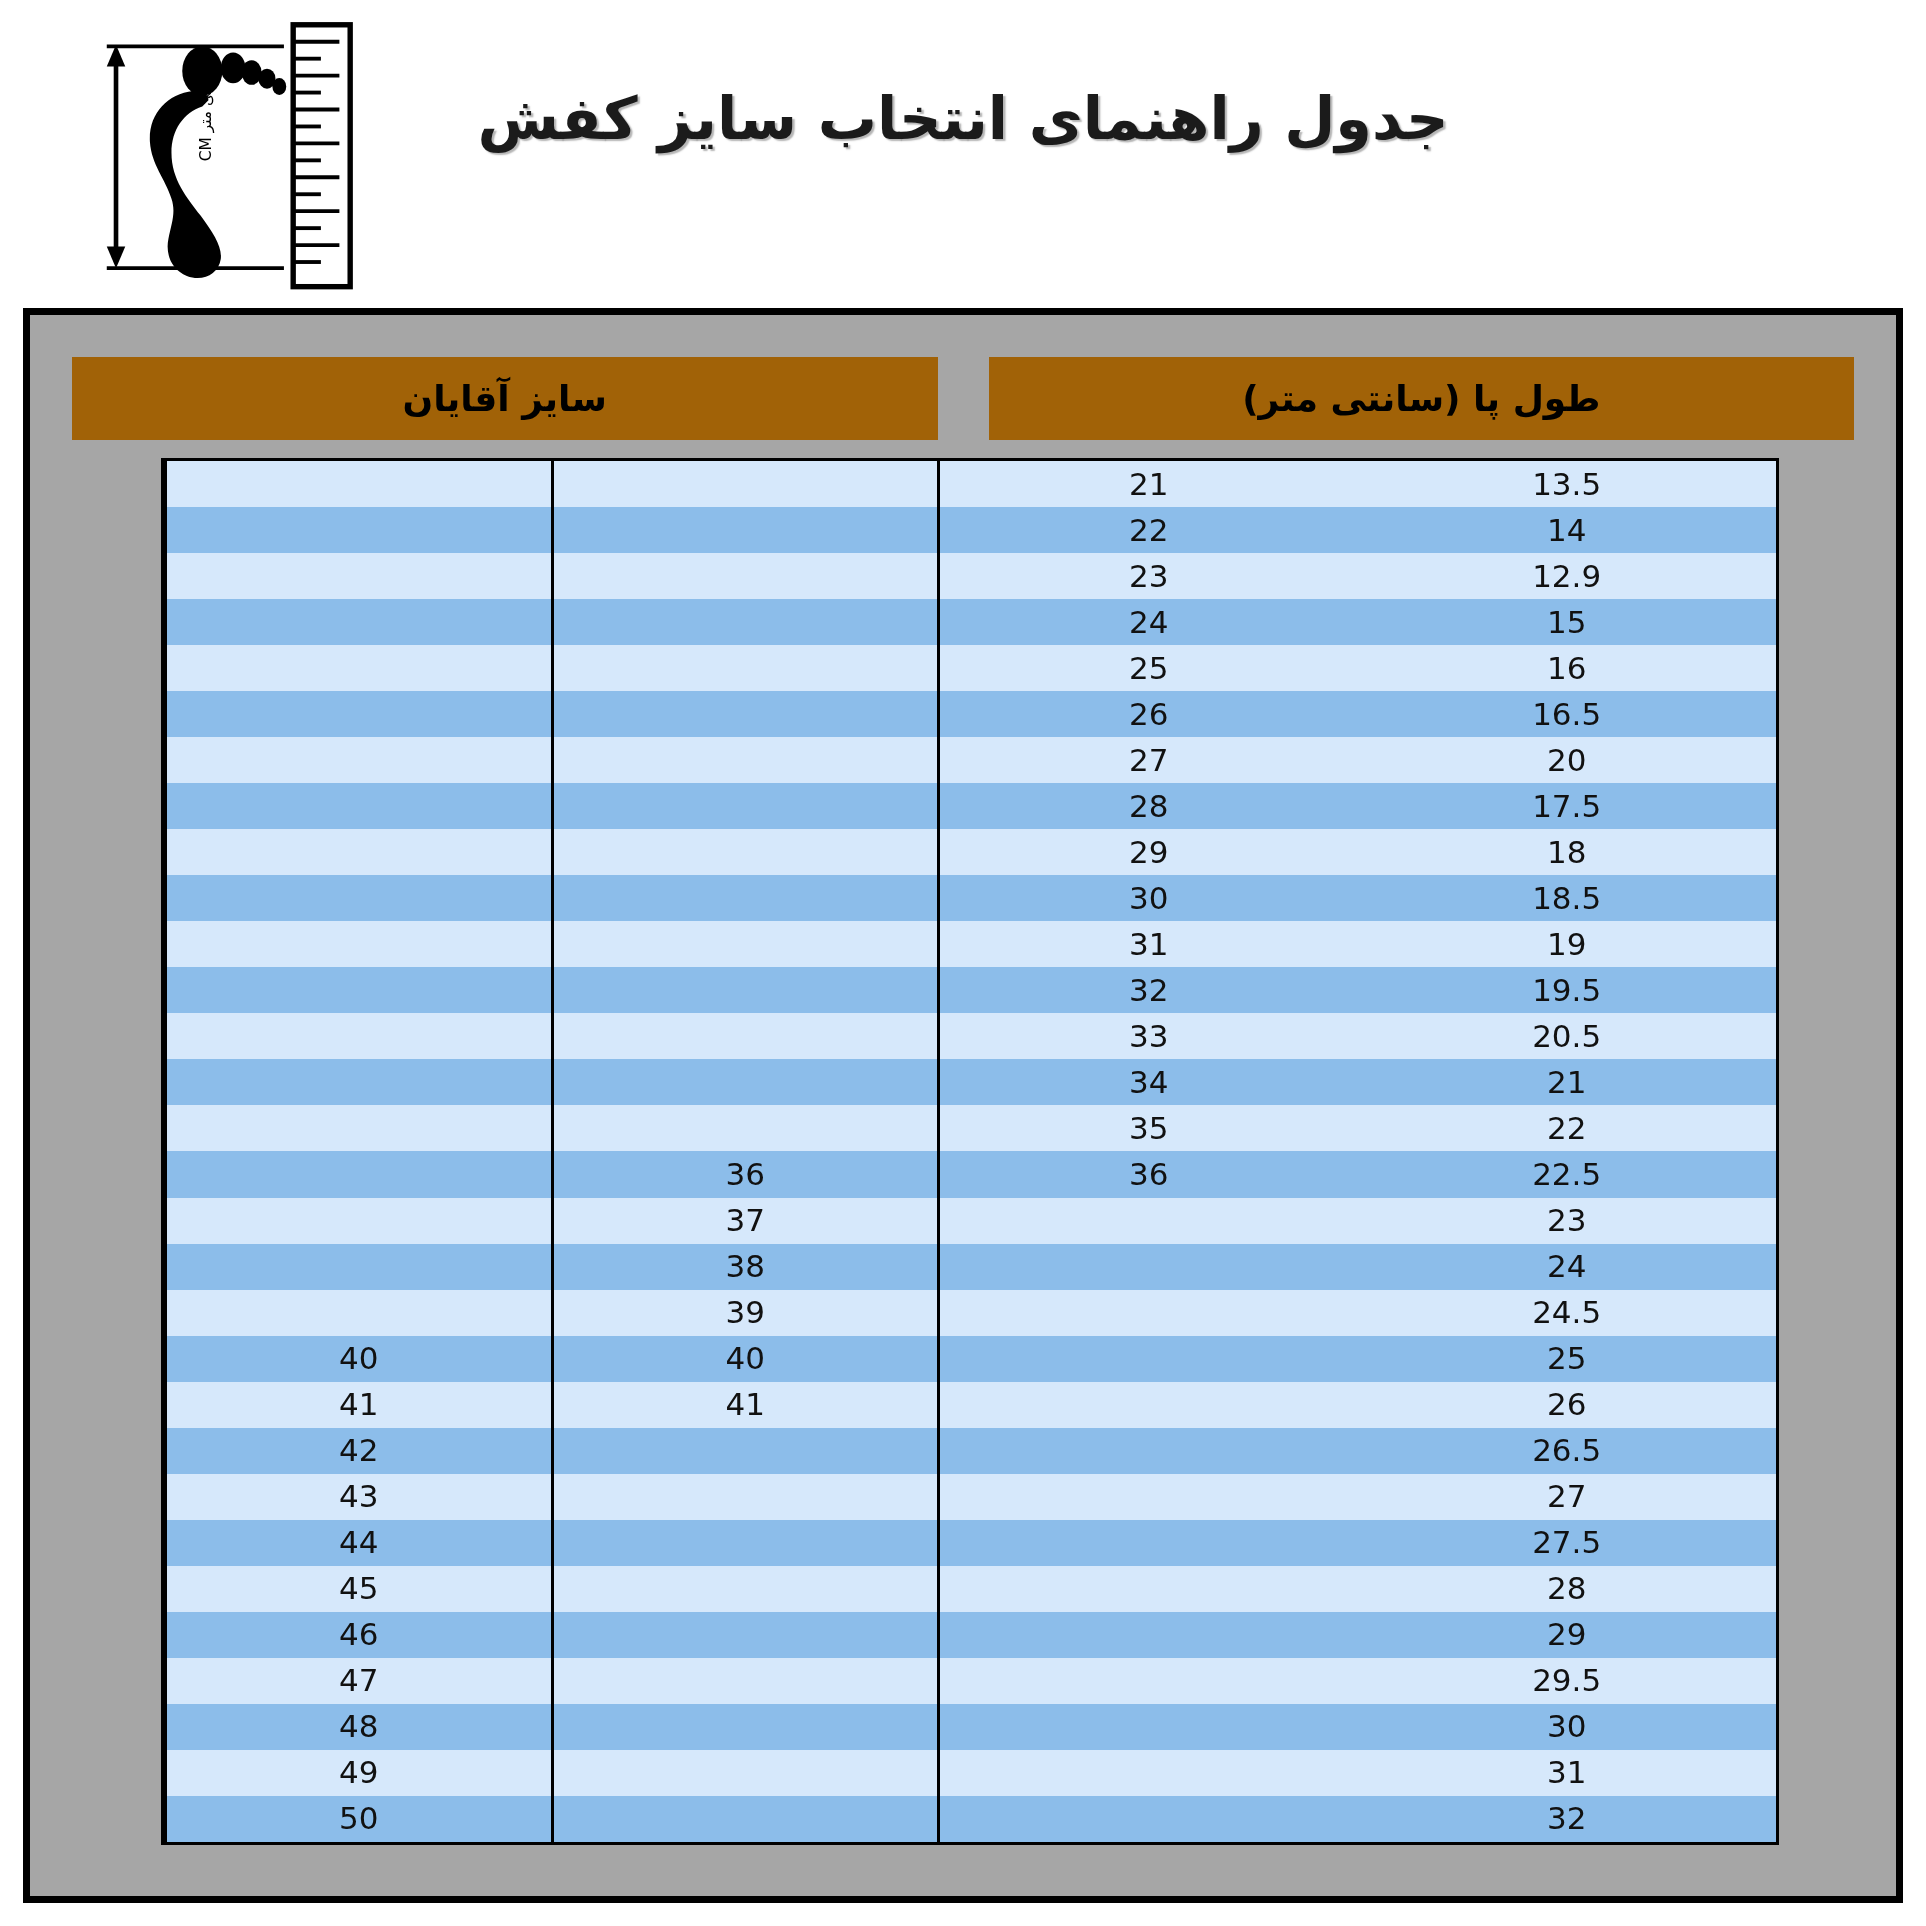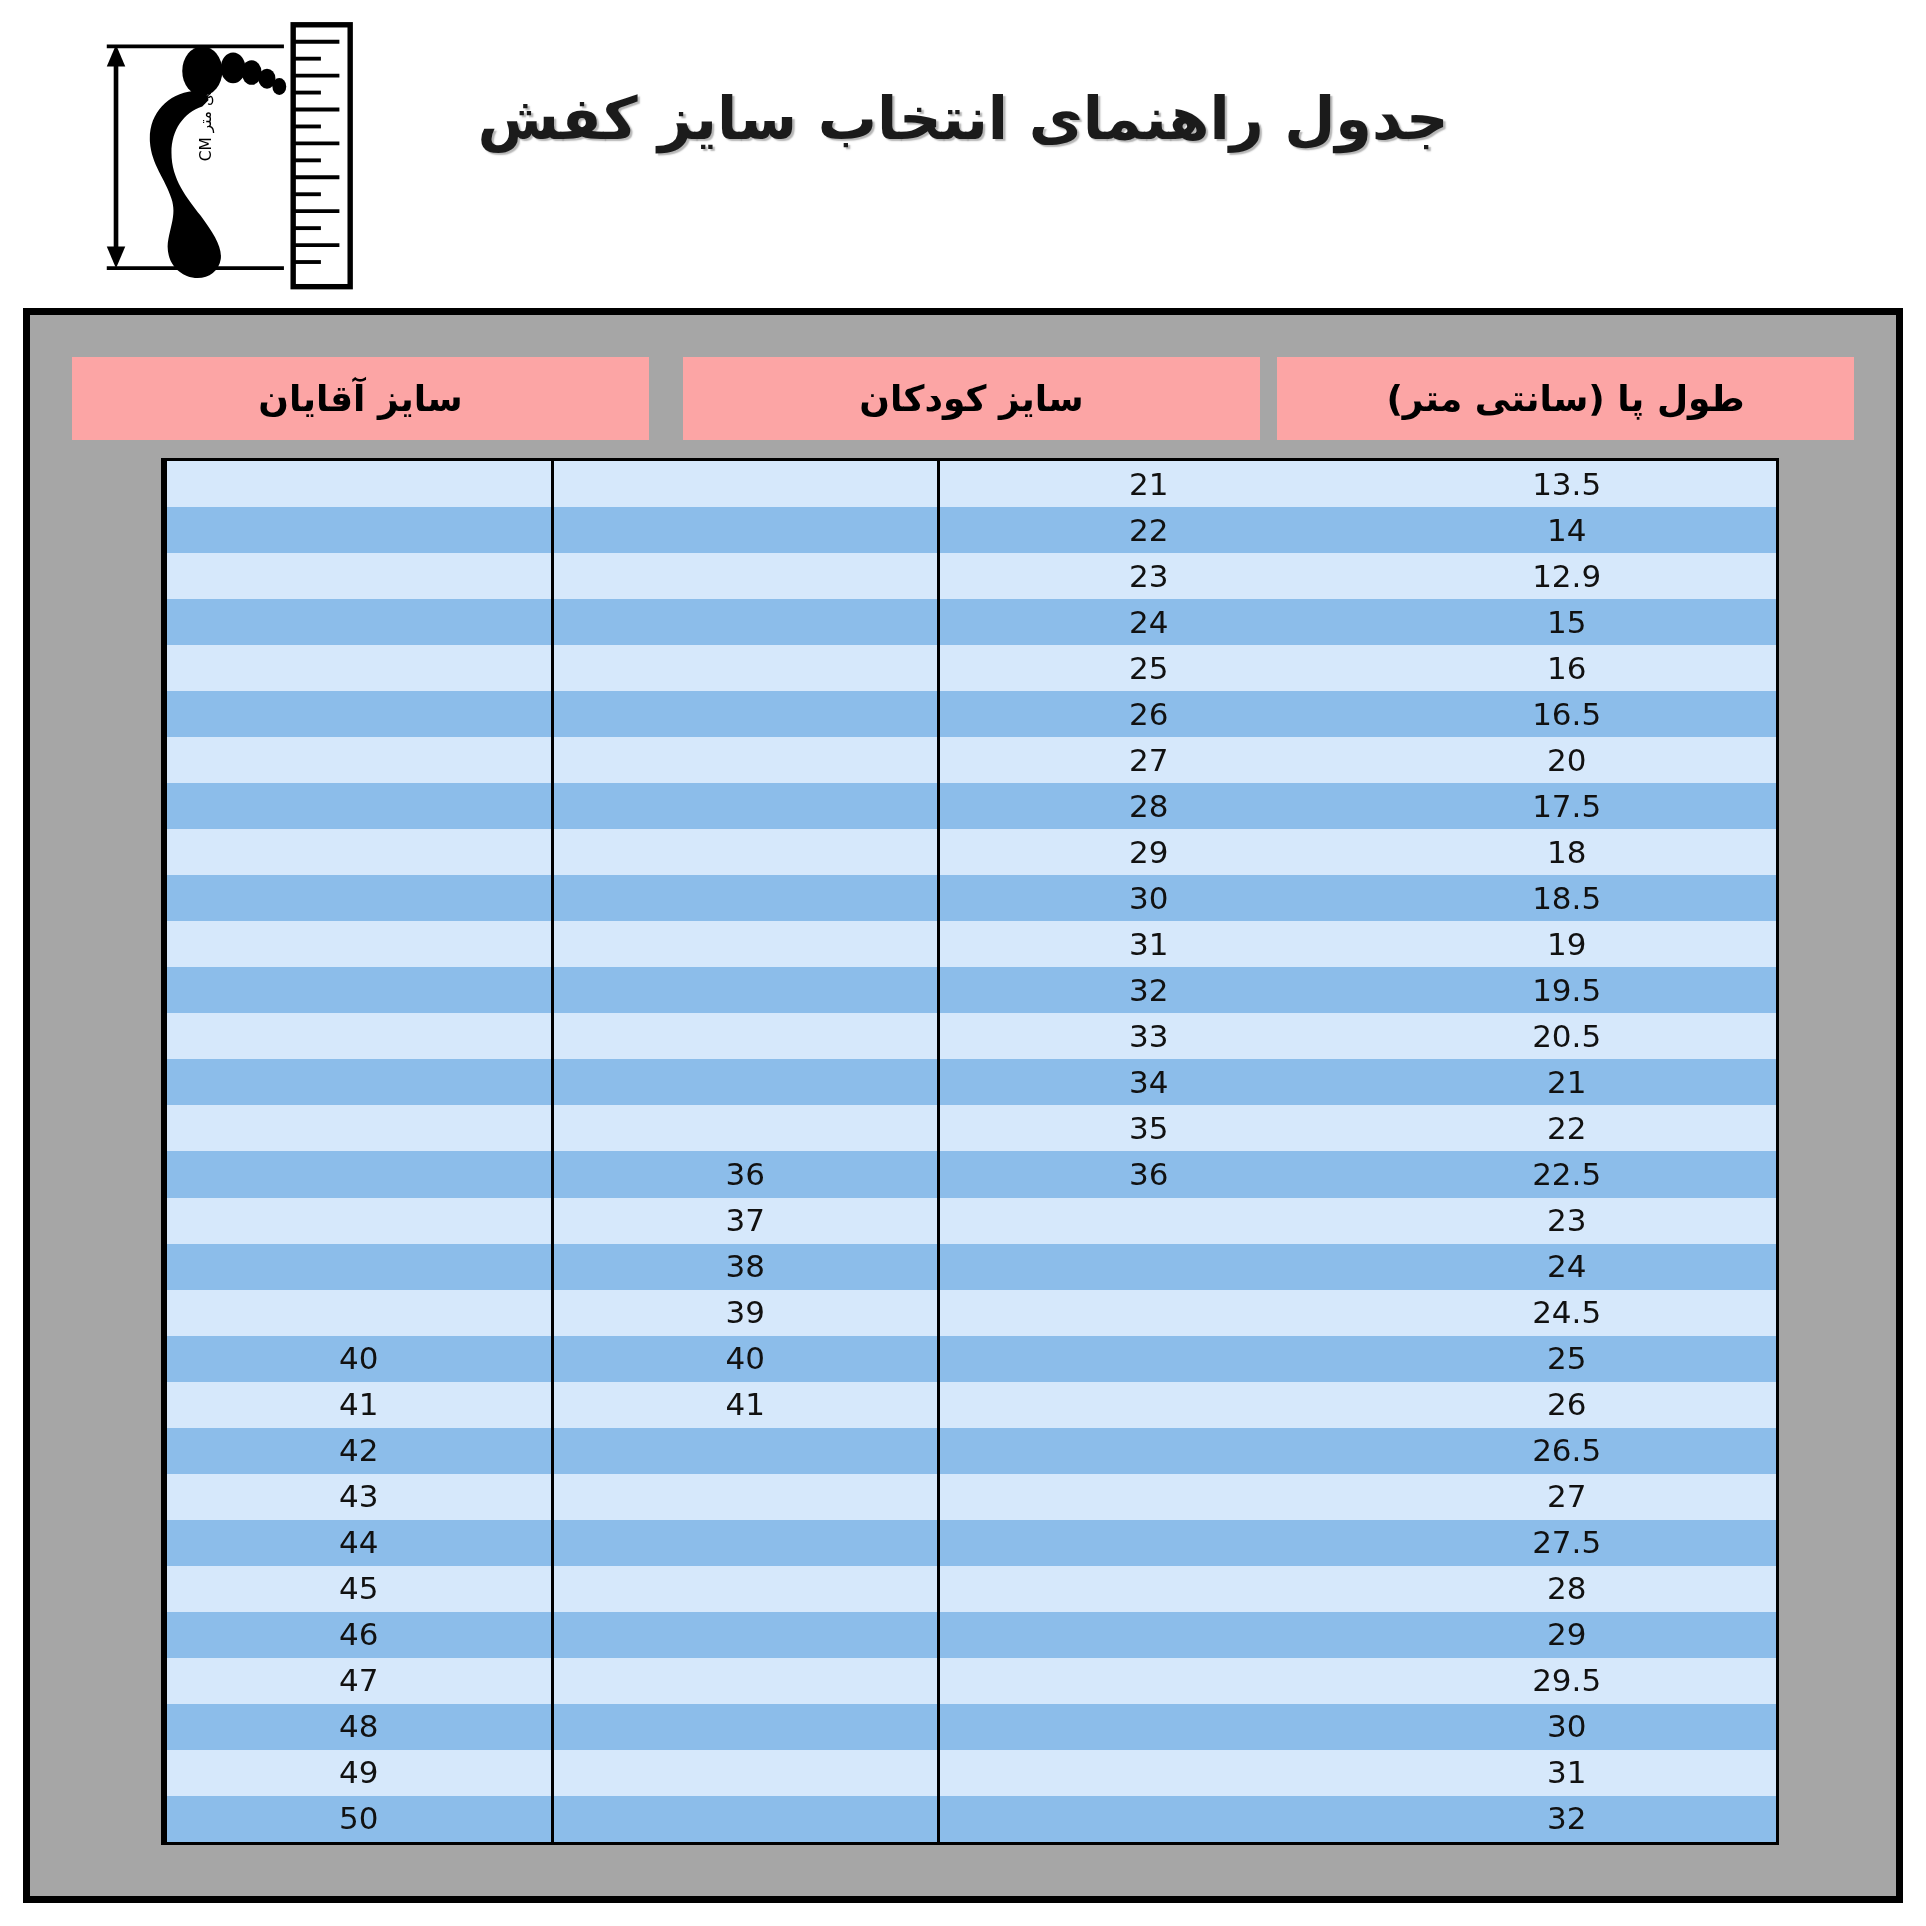--- a/index.html
+++ b/index.html
@@ -85,21 +85,21 @@
     top: 42px;
     left: 42px;
     right: 42px;
     height: 83px;
     display: flex;
     flex-direction: row;
     background: transparent;
   }
   .head-cell {
     flex: 1 1 0;
-    background: #fca5a5;
+    background: #a16207;
     display: flex;
     align-items: center;
     justify-content: center;
     font-size: 36px;
     font-weight: bold;
     color: #000;
     direction: rtl;
     box-sizing: border-box;
   }
 
@@ -204,21 +204,20 @@
     </div>
 
     <div class="title">جدول راهنمای انتخاب سایز کفش</div>
   </div>
 
   <div class="frame">
 
     <div class="head-row">
       <div class="head-cell">طول پا (سانتی متر)</div>
       <div class="head-gap"></div>
-      <div class="head-cell">سایز کودکان</div>
       <div class="head-gap"></div>
       <div class="head-gap"></div>
       <div class="head-cell">سایز آقایان</div>
     </div>
 
     <div class="table-wrap">
       <table class="size-table">
         <colgroup>
           <col class="c-cm">
           <col class="c-kids">

